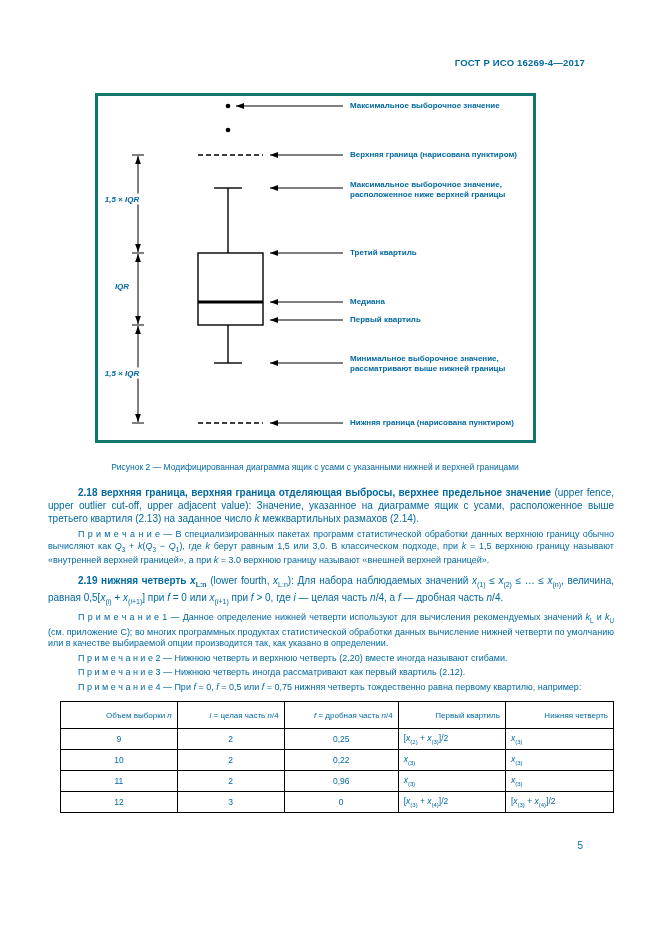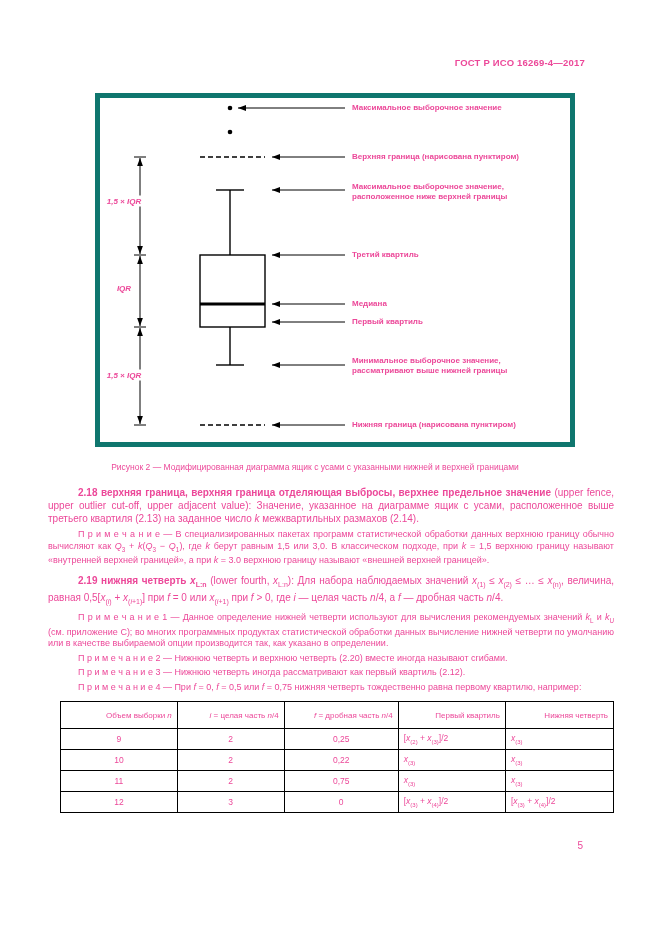--- a/index.html
+++ b/index.html
@@ -1,28 +1,28 @@
 <!DOCTYPE html>
 <html><head>
 <meta charset="utf-8">
 <style>
   html, body { margin: 0; padding: 0; }
   body { width: 661px; height: 935px; background: #f4f4f4; }
   .page {
     position: relative; width: 661px; height: 935px; background: #ffffff;
-    font-family: "Liberation Sans", sans-serif; color: #ec4899; overflow: hidden;
+    font-family: "Liberation Sans", sans-serif; color: #0369a1; overflow: hidden;
   }
   .doc-header {
     position: absolute; top: 57px; right: 76px;
     font-size: 9.5px; font-weight: 700; letter-spacing: 0.2px;
   }
   
   .figure-frame {
     position: absolute; left: 95px; top: 93px; width: 435px; height: 344px;
-    border: 5px solid #0f766e; background: #fff; padding-left: 35px;
+    border: 3px solid #0f766e; background: #fff;
   }
   .fig-svg { position: absolute; left: 0; top: 0; }
   .fig-label-right {
     position: absolute; left: 252px; width: 183px;
     font-size: 8px; font-weight: 700; line-height: 9.5px;
   }
   .fig-label-left {
     position: absolute; left: 24px; transform: translate(-50%, -50%);
     background: #fff; padding: 1px 2px;
     font-size: 8px; font-weight: 700; white-space: nowrap; font-style: italic;
@@ -163,21 +163,21 @@
         <tr>
           <td class="cell-center">10</td>
           <td class="cell-center">2</td>
           <td class="cell-center">0,22</td>
           <td class="cell-formula"><i>x</i><sub>(3)</sub></td>
           <td class="cell-formula"><i>x</i><sub>(3)</sub></td>
         </tr>
         <tr>
           <td class="cell-center">11</td>
           <td class="cell-center">2</td>
-          <td class="cell-center">0,75</td>
+          <td class="cell-center">0,96</td>
           <td class="cell-formula"><i>x</i><sub>(3)</sub></td>
           <td class="cell-formula"><i>x</i><sub>(3)</sub></td>
         </tr>
         <tr>
           <td class="cell-center">12</td>
           <td class="cell-center">3</td>
           <td class="cell-center">0</td>
           <td class="cell-formula">[<i>x</i><sub>(3)</sub> + <i>x</i><sub>(4)</sub>]/2</td>
           <td class="cell-formula">[<i>x</i><sub>(3)</sub> + <i>x</i><sub>(4)</sub>]/2</td>
         </tr>

